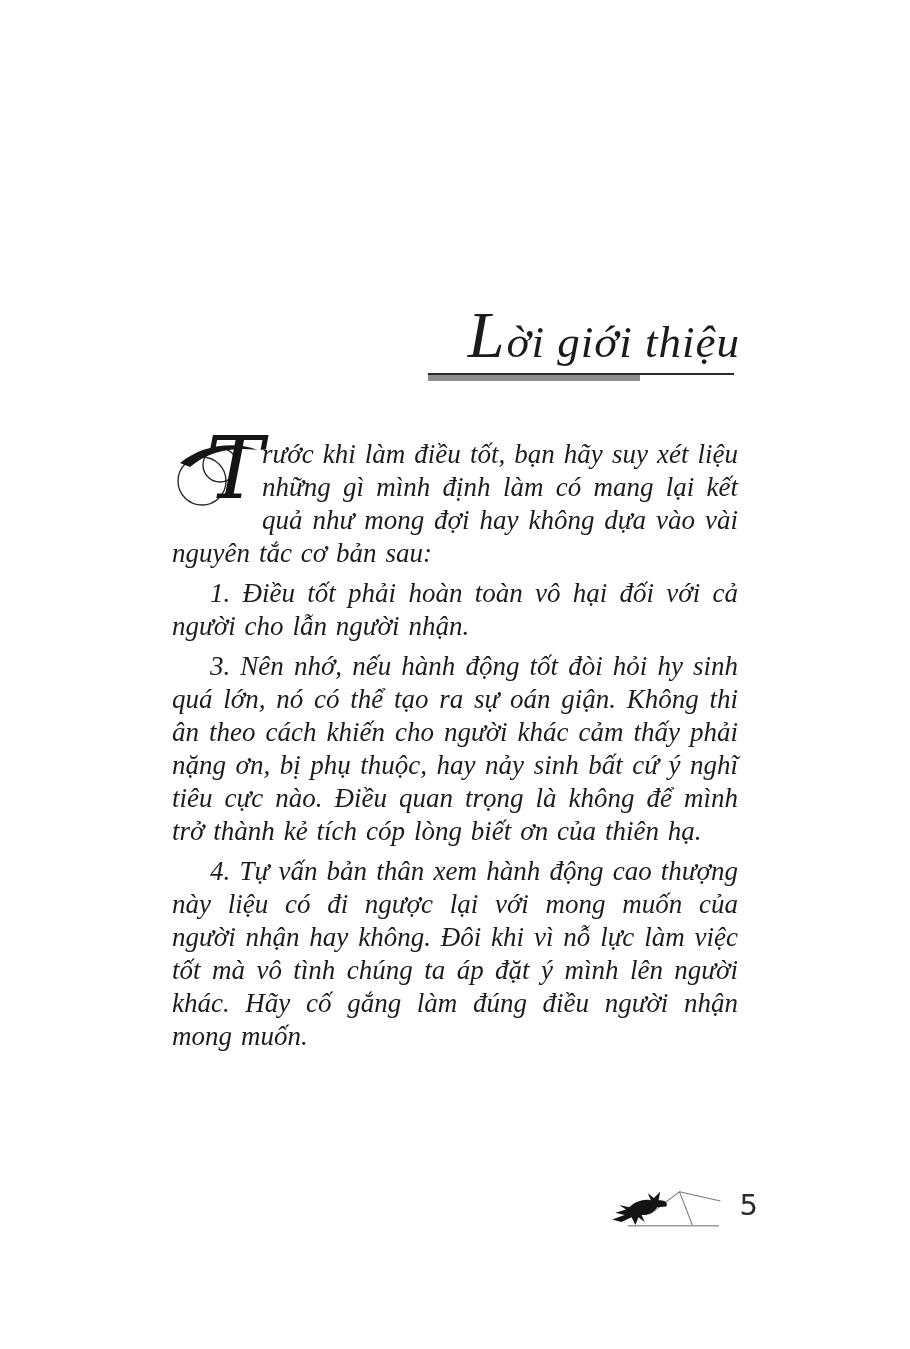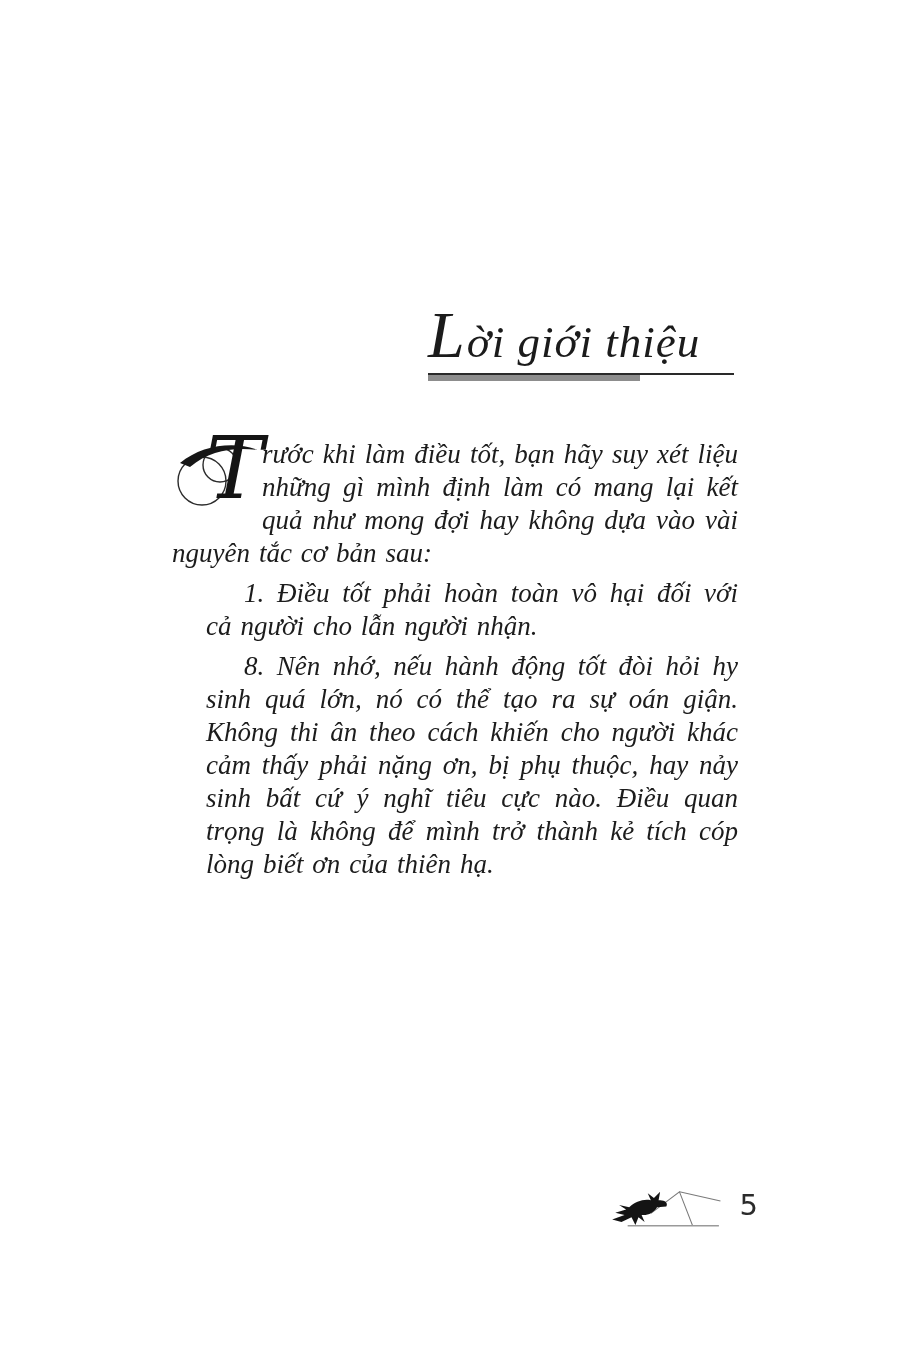--- a/index.html
+++ b/index.html
@@ -22,20 +22,21 @@
     width: 312px;
   }
   .chapter-title {
     font-style: italic;
     font-weight: 400;
     font-size: 45px;
     line-height: 58px;
     color: #1b1b1b;
     white-space: nowrap;
     letter-spacing: 1px;
+    text-align: right;
   }
   .swash-cap {
     font-size: 66px;
     font-style: italic;
     margin-right: 1px;
   }
   .title-rule { margin-top: 2px; }
   .rule-thin  { width: 306px; height: 2px; background: #2a2a2a; }
   .rule-thick { width: 212px; height: 6px; background: #8d8d8d; }
 
@@ -46,21 +47,21 @@
     top: 438px;
     width: 566px;
     font-style: italic;
     font-size: 27px;
     line-height: 33px;
     color: #1c1c1c;
     text-align: justify;
     word-spacing: 0.08em;
   }
   .para { margin-bottom: 7px; }
-  .para.indent { text-indent: 38px; margin-left: 34px; }
+  .para.indent { text-indent: 38px; }
 
   .dropcap {
     position: relative;
     float: left;
     width: 84px;
     height: 66px;
     margin: 1px 2px 0 4px;
   }
   .dropcap svg { position: absolute; left: 0; top: 2px; }
   .dc-letter {
@@ -113,21 +114,22 @@
         <svg width="84" height="70" viewBox="0 0 84 70">
           <circle cx="26" cy="40" r="24" fill="none" stroke="#2b2b2b" stroke-width="1.4"></circle>
           <circle cx="44" cy="24" r="17" fill="none" stroke="#2b2b2b" stroke-width="1.4"></circle>
           <path d="M4 22 C 26 4, 58 0, 82 9 C 58 6, 34 9, 14 26 Z" fill="#161616"></path>
         </svg>
         <span class="dc-letter">T</span>
       </span><span>rước khi làm điều tốt, bạn hãy suy xét liệu những gì mình định làm có mang lại kết quả như mong đợi hay không dựa vào vài nguyên tắc cơ bản sau:</span>
     </p>
 
     <p class="para indent">1. Điều tốt phải hoàn toàn vô hại đối với cả người cho lẫn người nhận.</p>
-    <p class="para indent">8. Nên nhớ, nếu hành động tốt đòi hỏi hy sinh quá lớn, nó có thể tạo ra sự oán giận. Không thi ân theo cách khiến cho người khác cảm thấy phải nặng ơn, bị phụ thuộc, hay nảy sinh bất cứ ý nghĩ tiêu cực nào. Điều quan trọng là không để mình trở thành kẻ tích cóp lòng biết ơn của thiên hạ.</p>
+    <p class="para indent">3. Nên nhớ, nếu hành động tốt đòi hỏi hy sinh quá lớn, nó có thể tạo ra sự oán giận. Không thi ân theo cách khiến cho người khác cảm thấy phải nặng ơn, bị phụ thuộc, hay nảy sinh bất cứ ý nghĩ tiêu cực nào. Điều quan trọng là không để mình trở thành kẻ tích cóp lòng biết ơn của thiên hạ.</p>
+    <p class="para indent">4. Tự vấn bản thân xem hành động cao thượng này liệu có đi ngược lại với mong muốn của người nhận hay không. Đôi khi vì nỗ lực làm việc tốt mà vô tình chúng ta áp đặt ý mình lên người khác. Hãy cố gắng làm đúng điều người nhận mong muốn.</p>
   </div>
 
   <div class="page-footer">
     <span class="bird-wrap">
       <svg width="116" height="56" viewBox="0 0 150 70">
         <line x1="95" y1="14" x2="148" y2="26" stroke="#7a7a7a" stroke-width="1.3"></line>
         <polyline points="58,42 95,14 112,58" fill="none" stroke="#7a7a7a" stroke-width="1.3"></polyline>
         <line x1="28" y1="58" x2="146" y2="58" stroke="#9a9a9a" stroke-width="2"></line>
         <path d="M8 50 L24 44 L12 41 L26 37 L17 31 L30 34
                  C 38 27, 48 23, 58 25

